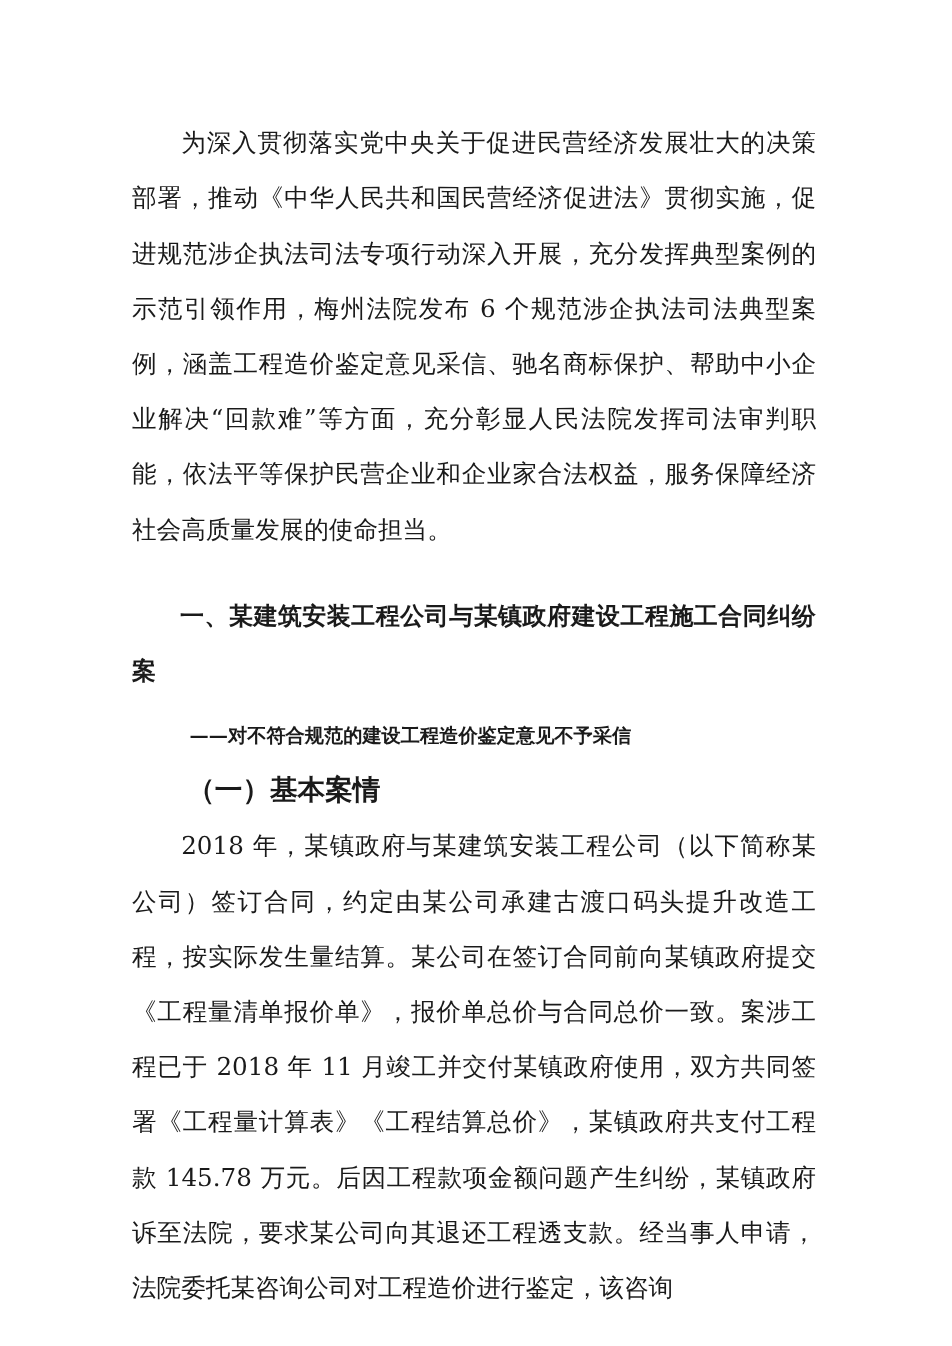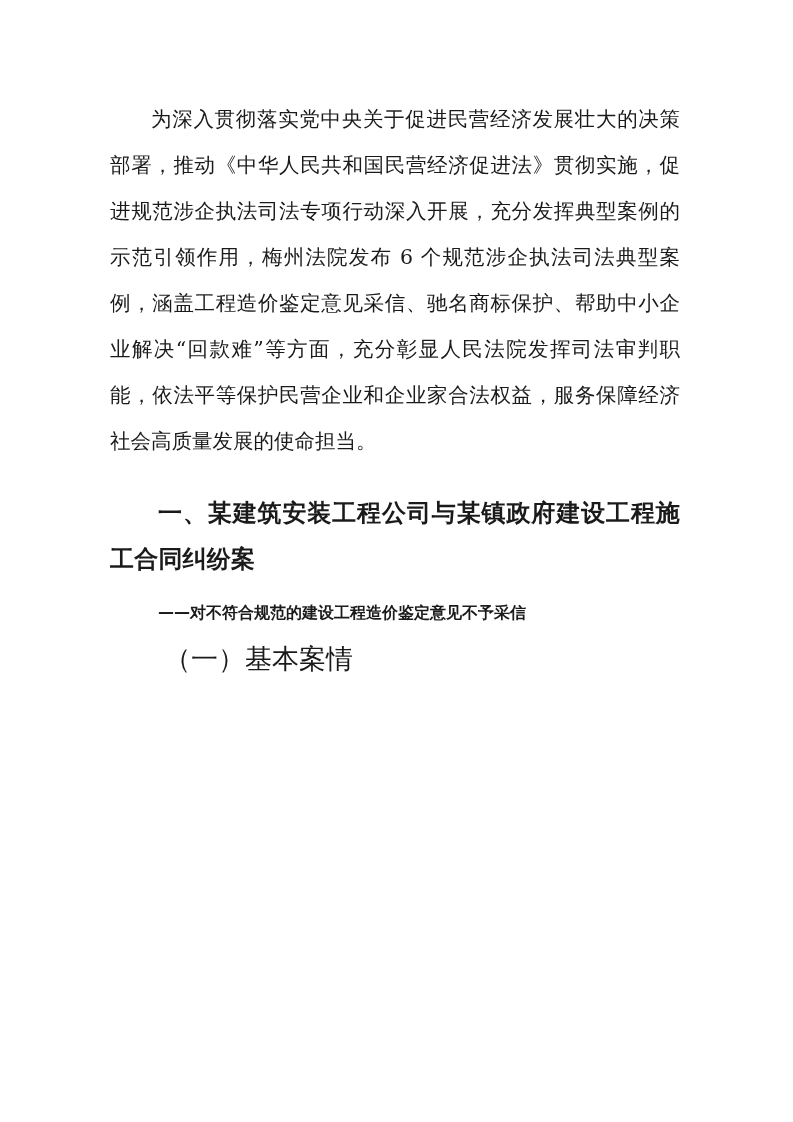--- a/index.html
+++ b/index.html
@@ -31,34 +31,35 @@
   p {
     margin: 0;
   }
   .para {
     text-indent: 2em;
   }
   .heading-1 {
     text-indent: 2em;
     font-weight: bold;
     font-family: "DejaVu Sans", "Liberation Sans", sans-serif;
-    font-size: 24px;
+    font-size: 20px;
     line-height: 46px;
     letter-spacing: 0.2px;
   }
   .subtitle {
     text-indent: 3em;
     font-weight: bold;
     font-size: 16px;
     line-height: 46px;
   }
   .sub-heading {
     text-indent: 2em;
-    font-size: 27px;
+    font-size: 23px;
     line-height: 46px;
+    font-weight: bold;
   }
   .gap-before {
     margin-top: 26px;
   }
   .gap-small {
     margin-top: 8px;
   }
 </style>
 </head>
 <body>
@@ -67,15 +68,16 @@
   <div class="doc-body">
 
     <p class="para">为深入贯彻落实党中央关于促进民营经济发展壮大的决策部署，推动《中华人民共和国民营经济促进法》贯彻实施，促进规范涉企执法司法专项行动深入开展，充分发挥典型案例的示范引领作用，梅州法院发布 6 个规范涉企执法司法典型案例，涵盖工程造价鉴定意见采信、驰名商标保护、帮助中小企业解决“回款难”等方面，充分彰显人民法院发挥司法审判职能，依法平等保护民营企业和企业家合法权益，服务保障经济社会高质量发展的使命担当。</p>
 
     <p class="heading-1 gap-before">一、某建筑安装工程公司与某镇政府建设工程施工合同纠纷案</p>
 
     <p class="subtitle gap-small">——对不符合规范的建设工程造价鉴定意见不予采信</p>
 
     <p class="sub-heading">（一）基本案情</p>
 
+    <p class="para">2018 年，某镇政府与某建筑安装工程公司（以下简称某公司）签订合同，约定由某公司承建古渡口码头提升改造工程，按实际发生量结算。某公司在签订合同前向某镇政府提交《工程量清单报价单》，报价单总价与合同总价一致。案涉工程已于 2018 年 11 月竣工并交付某镇政府使用，双方共同签署《工程量计算表》《工程结算总价》，某镇政府共支付工程款 145.78 万元。后因工程款项金额问题产生纠纷，某镇政府诉至法院，要求某公司向其退还工程透支款。经当事人申请，法院委托某咨询公司对工程造价进行鉴定，该咨询</p>
 
   </div>
 </div>
 
 </body></html>

